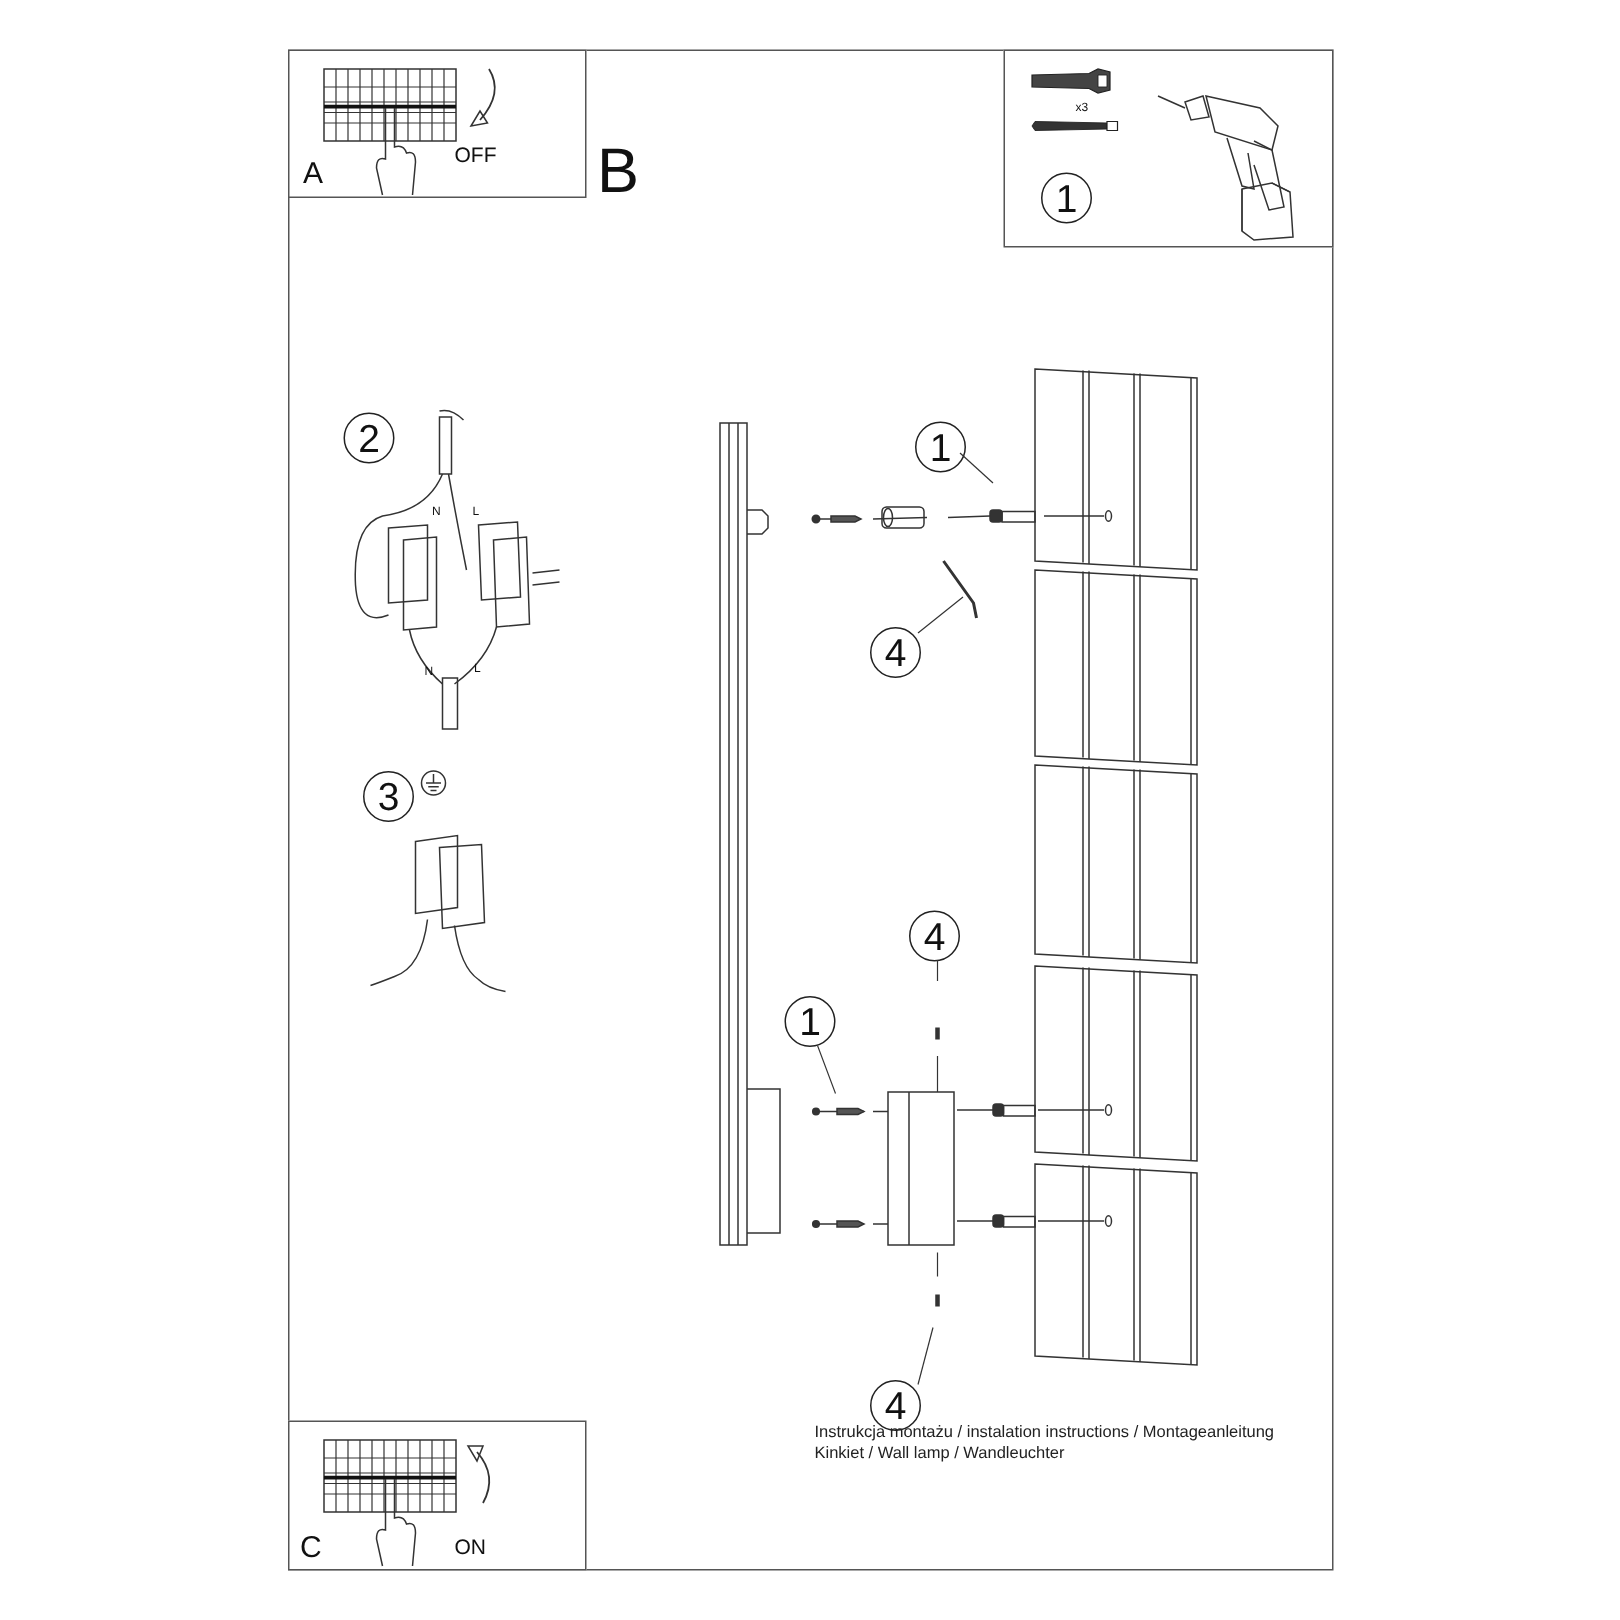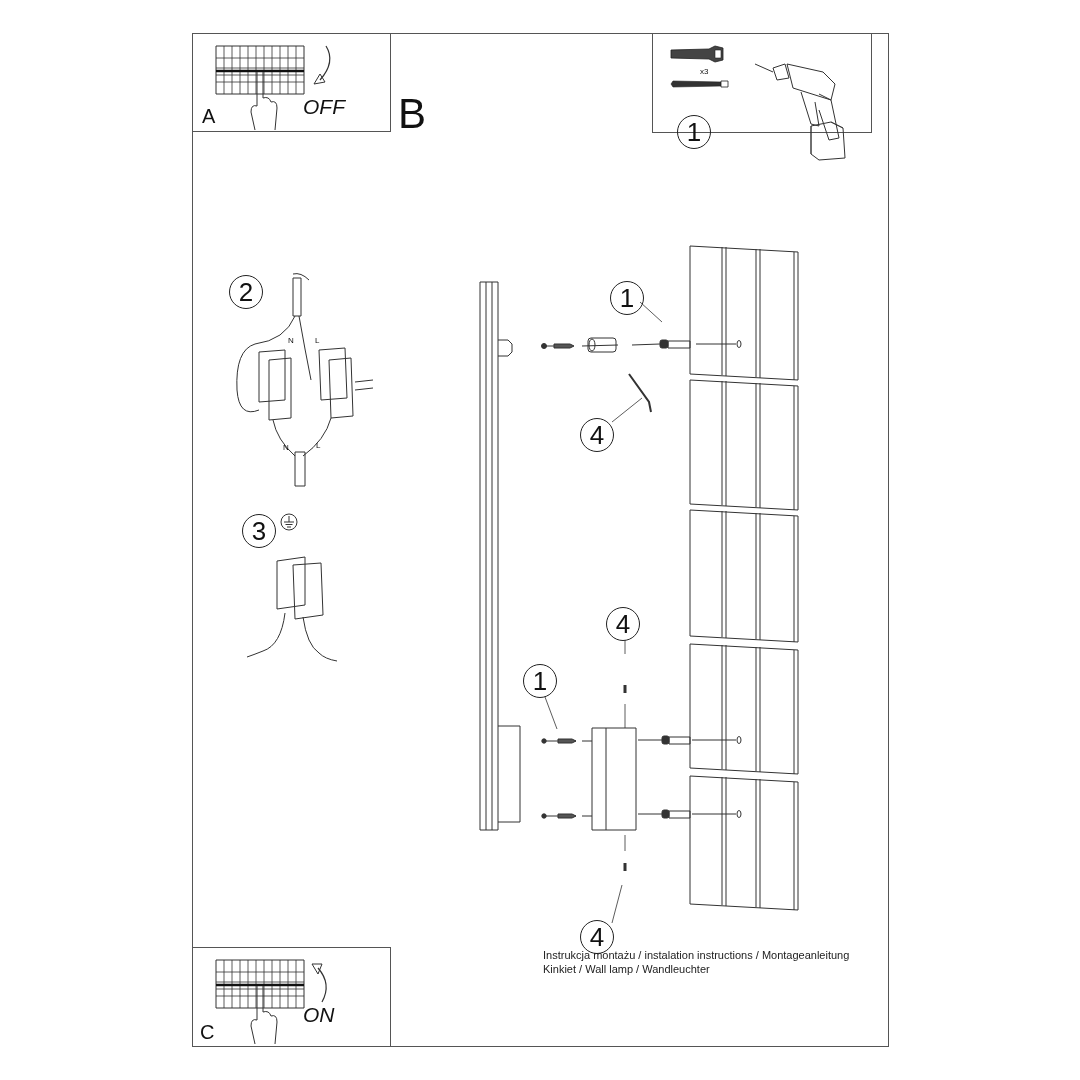--- a/index.html
+++ b/index.html
@@ -2,25 +2,25 @@
 <html><head>
 <meta charset="utf-8">
 <style>
   html, body { margin:0; padding:0; background:#ffffff; }
   body { width:1080px; height:1080px; position:relative; overflow:hidden;
          font-family:"Liberation Sans", "DejaVu Sans", sans-serif; color:#111; }
   .page-frame { position:absolute; left:192px; top:33px; width:697px; height:1014px;
                 border:1px solid #555; box-sizing:border-box; }
   .panel { position:absolute; border:1px solid #555; box-sizing:border-box; background:#fff; }
   .panel-a { left:192px; top:33px; width:199px; height:99px; }
-  .panel-1 { left:652px; top:33px; width:220px; height:100px; }
+  .panel-1 { left:669px; top:33px; width:220px; height:132px; }
   .panel-c { left:192px; top:947px; width:199px; height:100px; }
   .letter { position:absolute; font-size:20px; line-height:1; }
   .big-b { position:absolute; left:398px; top:93px; font-size:42px; line-height:1; }
-  .state-label { position:absolute; font-size:21px; line-height:1;font-style:italic; }
+  .state-label { position:absolute; font-size:14px; line-height:1; }
   .callout { position:absolute; width:34px; height:34px; border:1.3px solid #222; border-radius:50%;
              box-sizing:border-box; display:flex; align-items:center; justify-content:center;
              font-size:26px; line-height:1; background:transparent; }
   .caption { position:absolute; left:543px; top:948px; font-size:11px; line-height:14px; color:#222; }
   .tiny { position:absolute; font-size:8px; line-height:1; }
   svg { position:absolute; overflow:visible; }
   svg * { vector-effect:non-scaling-stroke; }
 </style>
 </head>
 <body>
@@ -266,19 +266,19 @@
         <line x1="83" y1="4" x2="83" y2="52"></line>
     </g>
     <line x1="3" y1="29" x2="91" y2="29" stroke="#111" stroke-width="2.5"></line>
     <path d="M44 30 L44 64 Q38 62 38 70 L42 88 M50 30 L50 56 Q56 54 58 60 Q64 58 64 66 L62 88" fill="none" stroke="#333" stroke-width="1"></path>
   </svg>
   <svg style="left:115px;top:12px" width="30" height="45" viewBox="0 0 30 45">
     <path d="M14 42 Q24 24 10 8" fill="none" stroke="#333" stroke-width="1.2"></path>
     <path d="M4 4 L14 4 L10 14 Z" fill="none" stroke="#333" stroke-width="1"></path>
   </svg>
   <span class="letter" style="left:7px;top:74px">C</span>
-  <span class="state-label" style="left:110px;top:56px">ON</span>
+  <span class="state-label" style="left:110px;top:76px">ON</span>
 </div>
 
 <div class="caption">
   <div>Instrukcja montażu / instalation instructions / Montageanleitung</div>
   <div>Kinkiet / Wall lamp / Wandleuchter</div>
 </div>
 
 </body></html>

